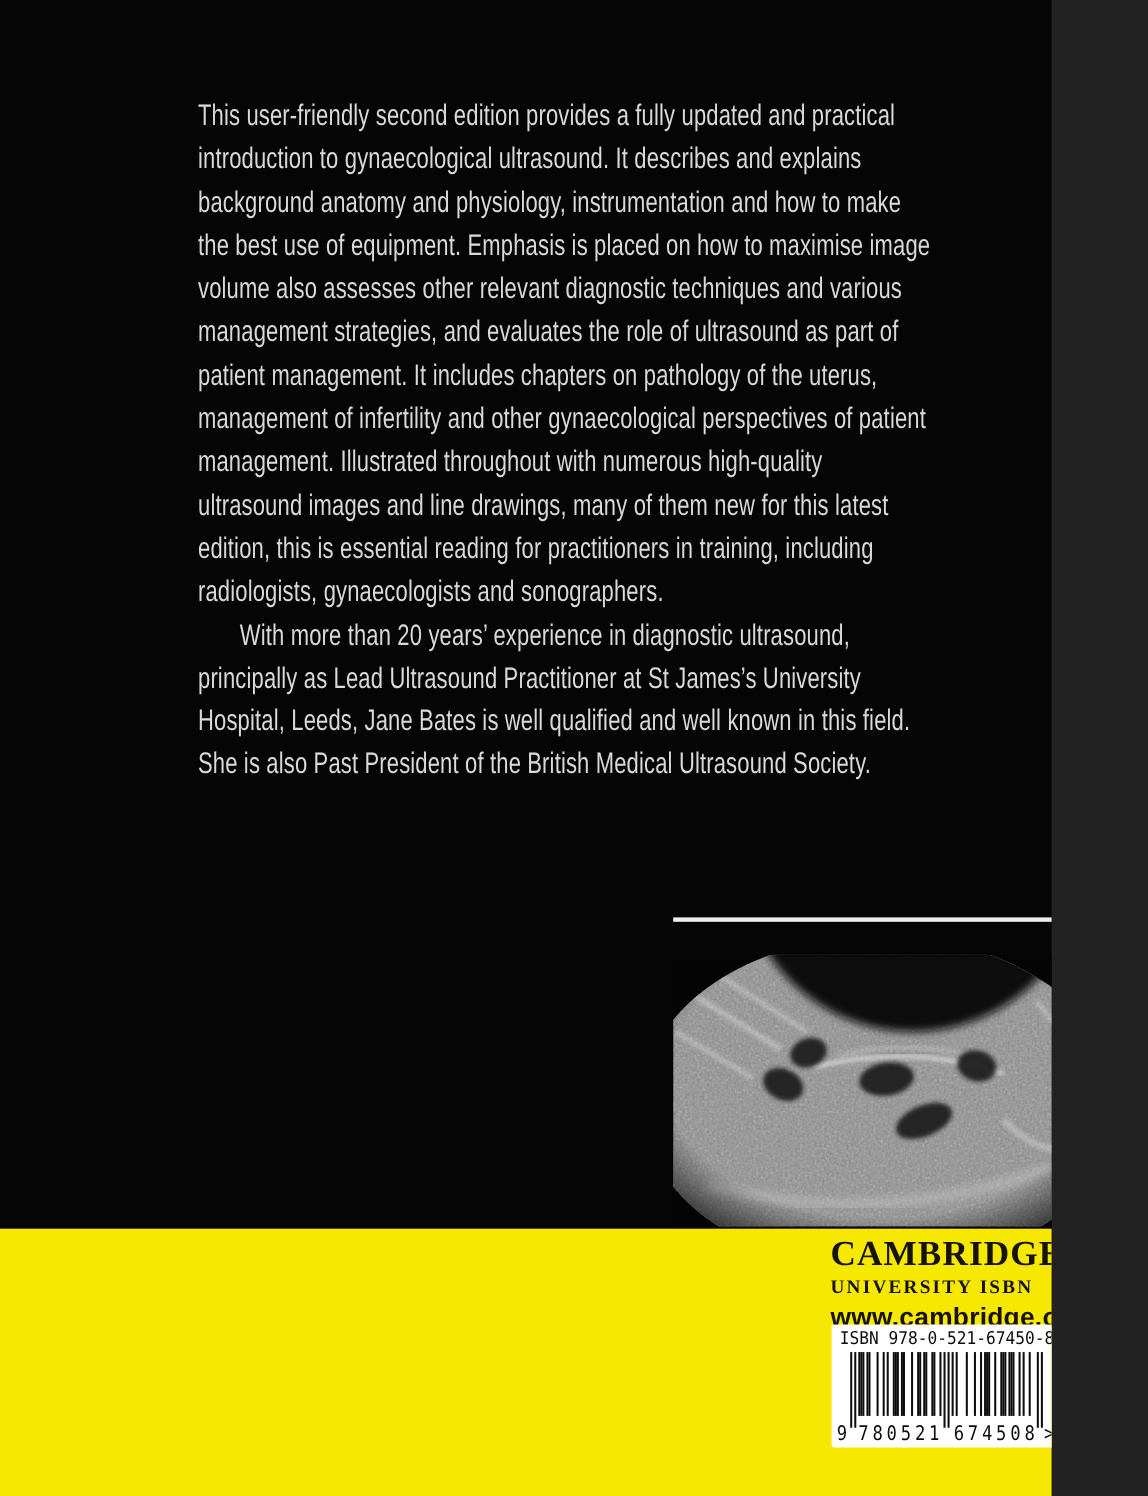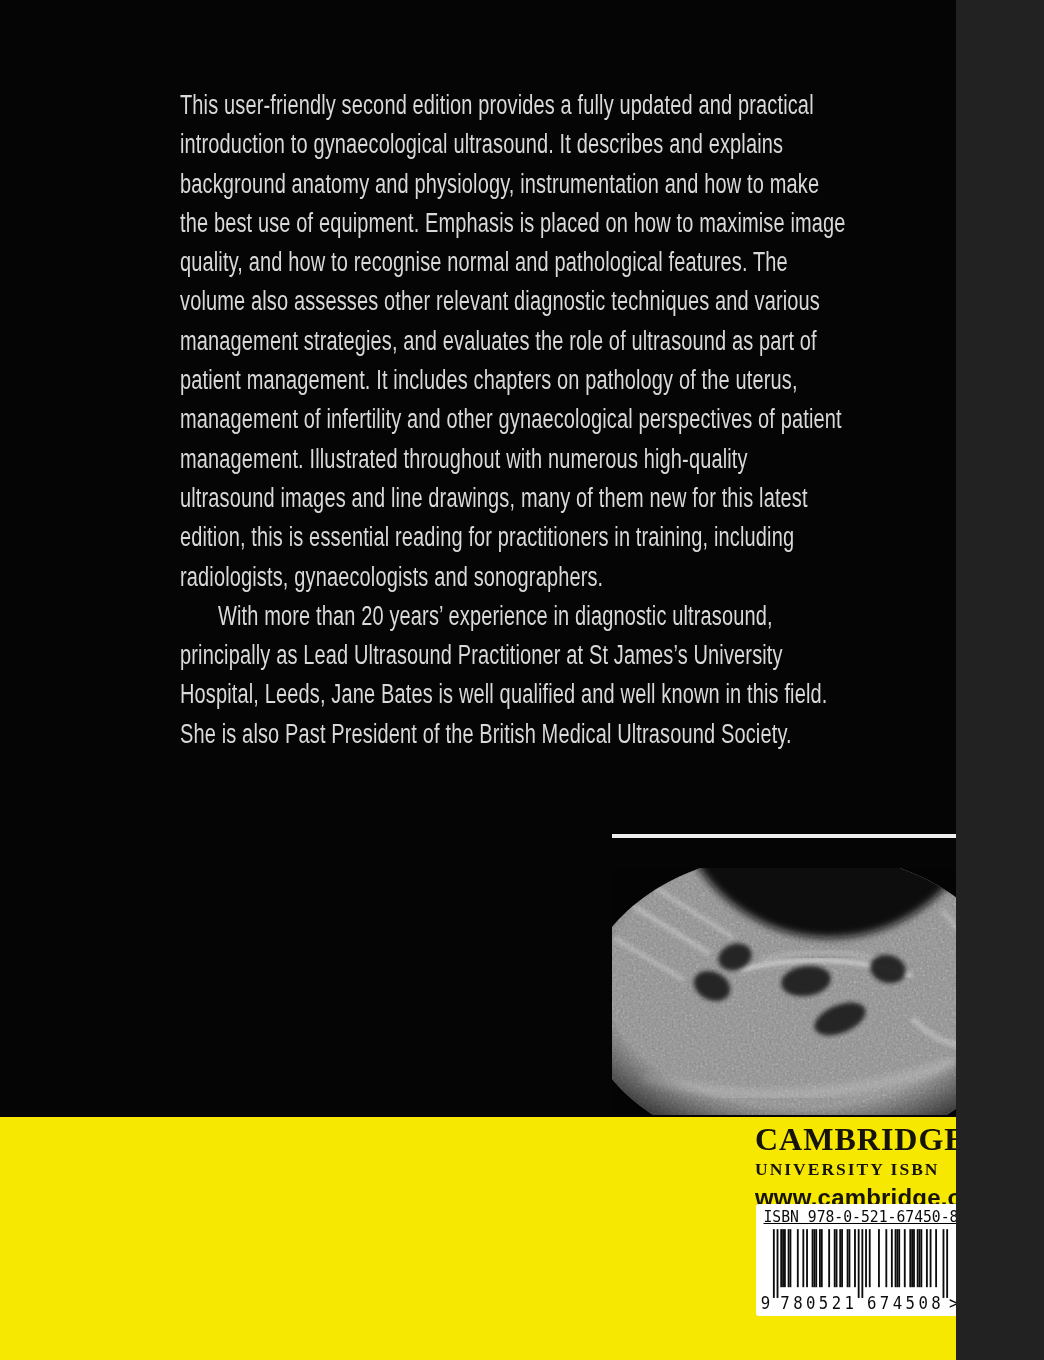--- a/index.html
+++ b/index.html
@@ -23,41 +23,40 @@
   .scan { position:absolute; left:612px; top:868px; width:376px; height:247px; display:block; }
   
   .band { position:absolute; left:0; top:1117px; width:1044px; height:243px; background:#f6e800; }
   .cup { position:absolute; left:755px; top:1123px; color:#16130a; }
   .cup-name  { font-family:"Liberation Serif", serif; font-weight:bold; font-size:32px; letter-spacing:1px; line-height:1.05; }
   .cup-sub   { font-family:"Liberation Serif", serif; font-weight:bold; font-size:17.5px; letter-spacing:2px; line-height:1; margin-top:4px; }
   .cup-url   { font-weight:bold; font-size:24px; letter-spacing:0.2px; line-height:1; margin-top:8px; }
   .isbn-box {
     position:absolute; left:756px; top:1204px; width:209px; height:112px;
     background:#ffffff; border-radius:3px; box-sizing:border-box;
-    display:flex; flex-direction:column; align-items:center; padding-top:3px;text-decoration:underline;
+    display:flex; flex-direction:column; align-items:center; padding-top:3px;
   }
   .isbn-label {
     font-family:"DejaVu Sans Mono", monospace; font-size:16px; color:#0c0c0c;
     white-space:nowrap; transform:scaleX(0.92); line-height:1.2;
   }
   .barcode-svg { display:block; margin-top:1px; }
   .barcode-svg text { font-family:"DejaVu Sans Mono", monospace; fill:#0c0c0c; }
 </style>
 </head>
 <body>
 
 <div class="cover">
 
   <div class="blurb">
     <div class="para1">
         <div class="line"><span>This user-friendly second edition provides a fully updated and practical</span></div>
         <div class="line"><span>introduction to gynaecological ultrasound. It describes and explains</span></div>
         <div class="line"><span>background anatomy and physiology, instrumentation and how to make</span></div>
         <div class="line"><span>the best use of equipment. Emphasis is placed on how to maximise image</span></div>
-        <div class="line"><span>quality, and how to recognise normal and pathological features. The</span></div>
         <div class="line"><span>volume also assesses other relevant diagnostic techniques and various</span></div>
         <div class="line"><span>management strategies, and evaluates the role of ultrasound as part of</span></div>
         <div class="line"><span>patient management. It includes chapters on pathology of the uterus,</span></div>
         <div class="line"><span>management of infertility and other gynaecological perspectives of patient</span></div>
         <div class="line"><span>management. Illustrated throughout with numerous high-quality</span></div>
         <div class="line"><span>ultrasound images and line drawings, many of them new for this latest</span></div>
         <div class="line"><span>edition, this is essential reading for practitioners in training, including</span></div>
         <div class="line"><span>radiologists, gynaecologists and sonographers.</span></div>
       </div>
     <div class="para2">

